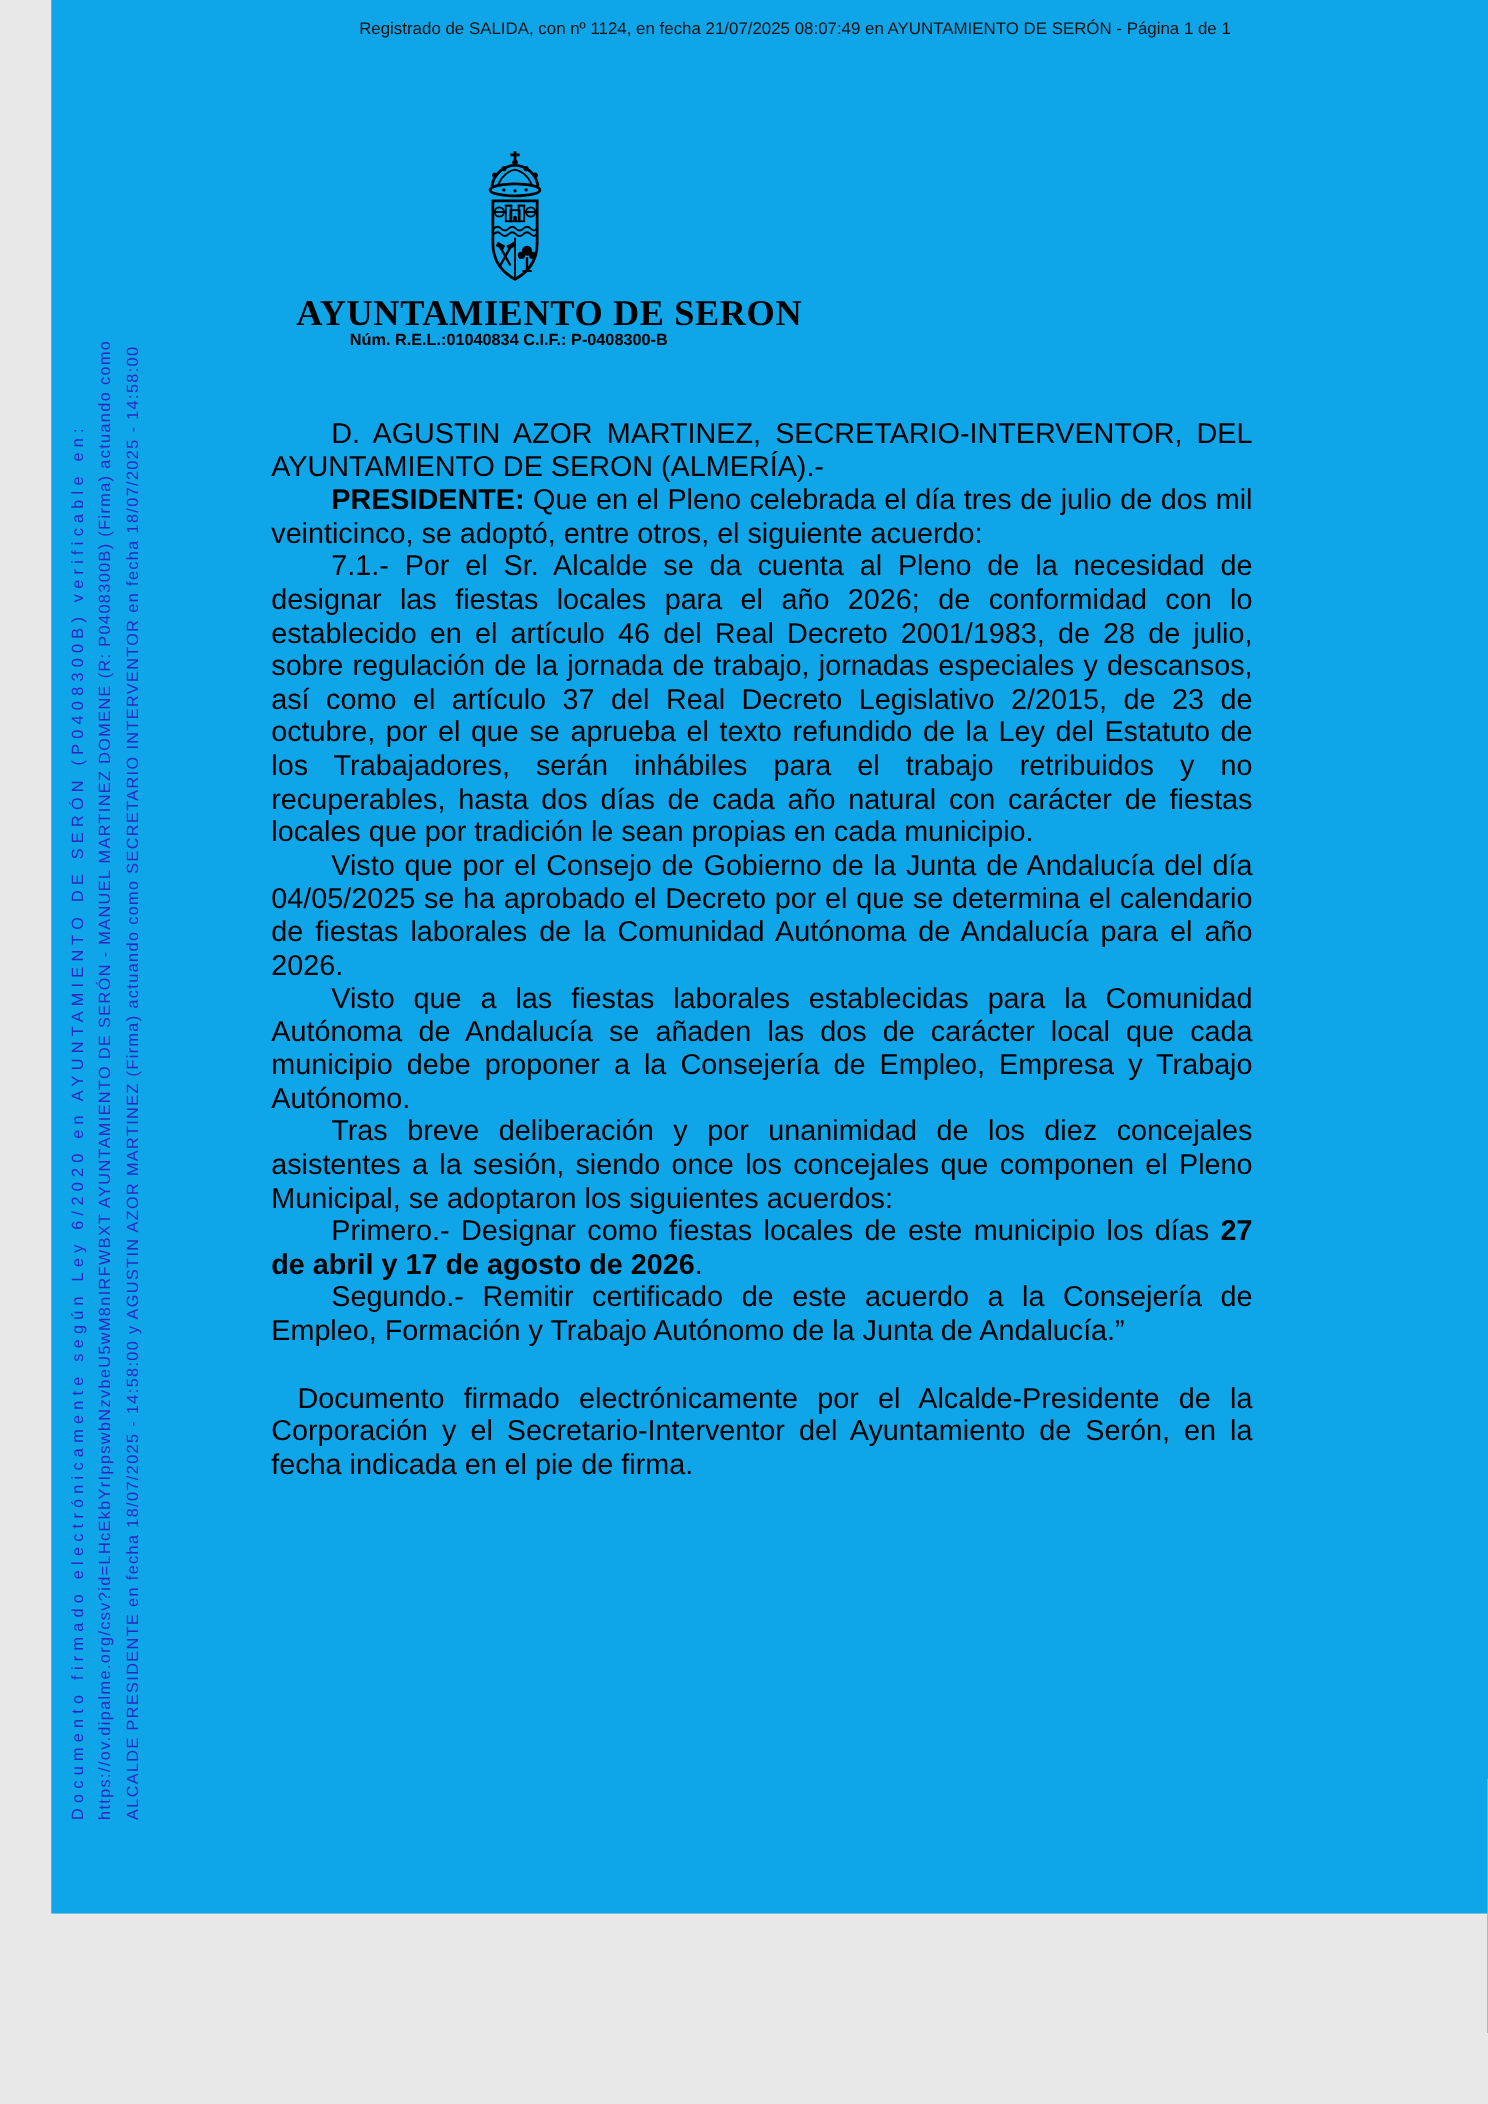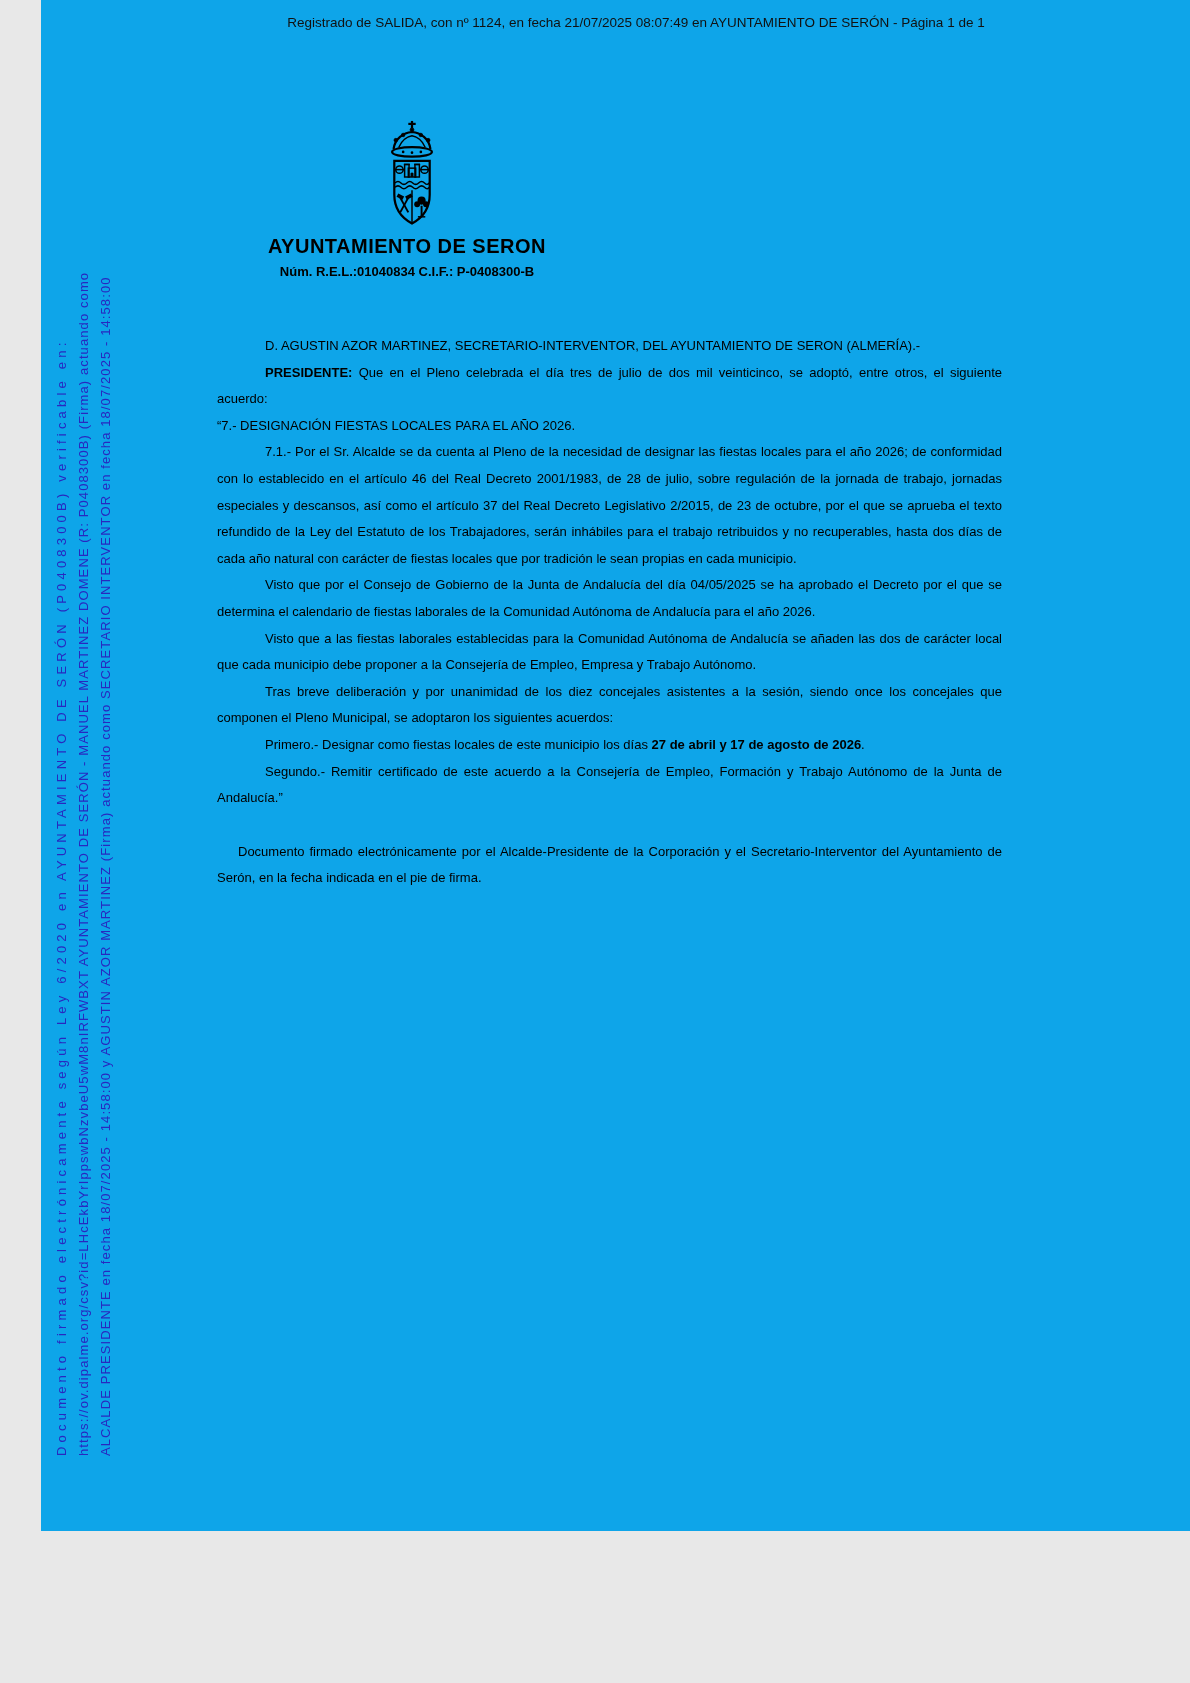--- a/index.html
+++ b/index.html
@@ -29,32 +29,32 @@
     line-height:22px;
     white-space:nowrap;
   }
   .side-sign .sline{font-size:13px;}
   .side-sign .sline.spread{letter-spacing:4.2px;}
   .side-sign .sline.tight{letter-spacing:1.1px;}
   
   .logo{position:absolute;left:334px;top:118px;}
   .org-name{
     position:absolute;left:196px;top:235px;width:340px;
-    font-family:Liberation Sans, sans-serif;
-    font-weight:bold;font-size:20px;letter-spacing:0.5px;
+    font-family:Liberation Serif, serif;
+    font-weight:bold;font-size:29px;letter-spacing:0.5px;
     text-align:center;white-space:nowrap;
   }
   .org-registry{
     position:absolute;left:196px;top:264px;width:340px;
     font-weight:bold;font-size:13px;text-align:center;white-space:nowrap;
   }
   
   .doc-body{
     position:absolute;left:176px;top:333px;width:785px;
-    font-size:13px;line-height:26.6px;
+    font-size:23px;line-height:26.6px;
     text-align:justify;
   }
   .doc-body p{margin:0;}
   .doc-body p.ind{text-indent:48px;}
   .doc-body p.signed{text-indent:21px;margin-top:27px;}
   .b{font-weight:bold;}
   
   .footer{
     position:absolute;top:1583px;left:0;right:0;
     text-align:center;font-size:17px;
@@ -125,21 +125,20 @@
       </g>
     </svg>
   </div>
 
   <div class="org-name">AYUNTAMIENTO DE SERON</div>
   <div class="org-registry">Núm. R.E.L.:01040834  C.I.F.: P-0408300-B</div>
 
   <div class="doc-body">
     <p class="ind">D. AGUSTIN AZOR MARTINEZ, SECRETARIO-INTERVENTOR, DEL AYUNTAMIENTO DE SERON (ALMERÍA).-</p>
     <p class="ind"><span class="b">PRESIDENTE:</span><span> Que en el Pleno celebrada el día tres de julio de dos mil veinticinco, se adoptó, entre otros, el siguiente acuerdo:</span></p>
-    <p>“7.- DESIGNACIÓN FIESTAS LOCALES PARA EL AÑO 2026.</p>
     <p class="ind">7.1.- Por el Sr. Alcalde se da cuenta al Pleno de la necesidad de designar las fiestas locales para el año 2026; de conformidad con lo establecido en el artículo 46 del Real Decreto 2001/1983, de 28 de julio, sobre regulación de la jornada de trabajo, jornadas especiales y descansos, así como el artículo 37 del Real Decreto Legislativo 2/2015, de 23 de octubre, por el que se aprueba el texto refundido de la Ley del Estatuto de los Trabajadores, serán inhábiles para el trabajo retribuidos y no recuperables, hasta dos días de cada año natural con carácter de fiestas locales que por tradición le sean propias en cada municipio.</p>
     <p class="ind">Visto que por el Consejo de Gobierno de la Junta de Andalucía del día 04/05/2025 se ha aprobado el Decreto por el que se determina el calendario de fiestas laborales de la Comunidad Autónoma de Andalucía para el año 2026.</p>
     <p class="ind">Visto que a las fiestas laborales establecidas para la Comunidad Autónoma de Andalucía se añaden las dos de carácter local que cada municipio debe proponer a la Consejería de Empleo, Empresa y Trabajo Autónomo.</p>
     <p class="ind">Tras breve deliberación y por unanimidad de los diez concejales asistentes a la sesión, siendo once los concejales que componen el Pleno Municipal, se adoptaron los siguientes acuerdos:</p>
     <p class="ind"><span>Primero.- Designar como fiestas locales de este municipio los días </span><span class="b">27 de abril y 17 de agosto de 2026</span><span>.</span></p>
     <p class="ind">Segundo.- Remitir certificado de este acuerdo a la Consejería de Empleo, Formación y Trabajo Autónomo de la Junta de Andalucía.”</p>
     <p class="signed">Documento firmado electrónicamente por el Alcalde-Presidente de la Corporación y el Secretario-Interventor del Ayuntamiento de Serón, en la fecha indicada en el pie de firma.</p>
   </div>
 
   <div class="footer">PLAZA NUEVA, 1 -03710 SERON (Almería)-TLFS. 950426001 FAX. 950426165</div>

